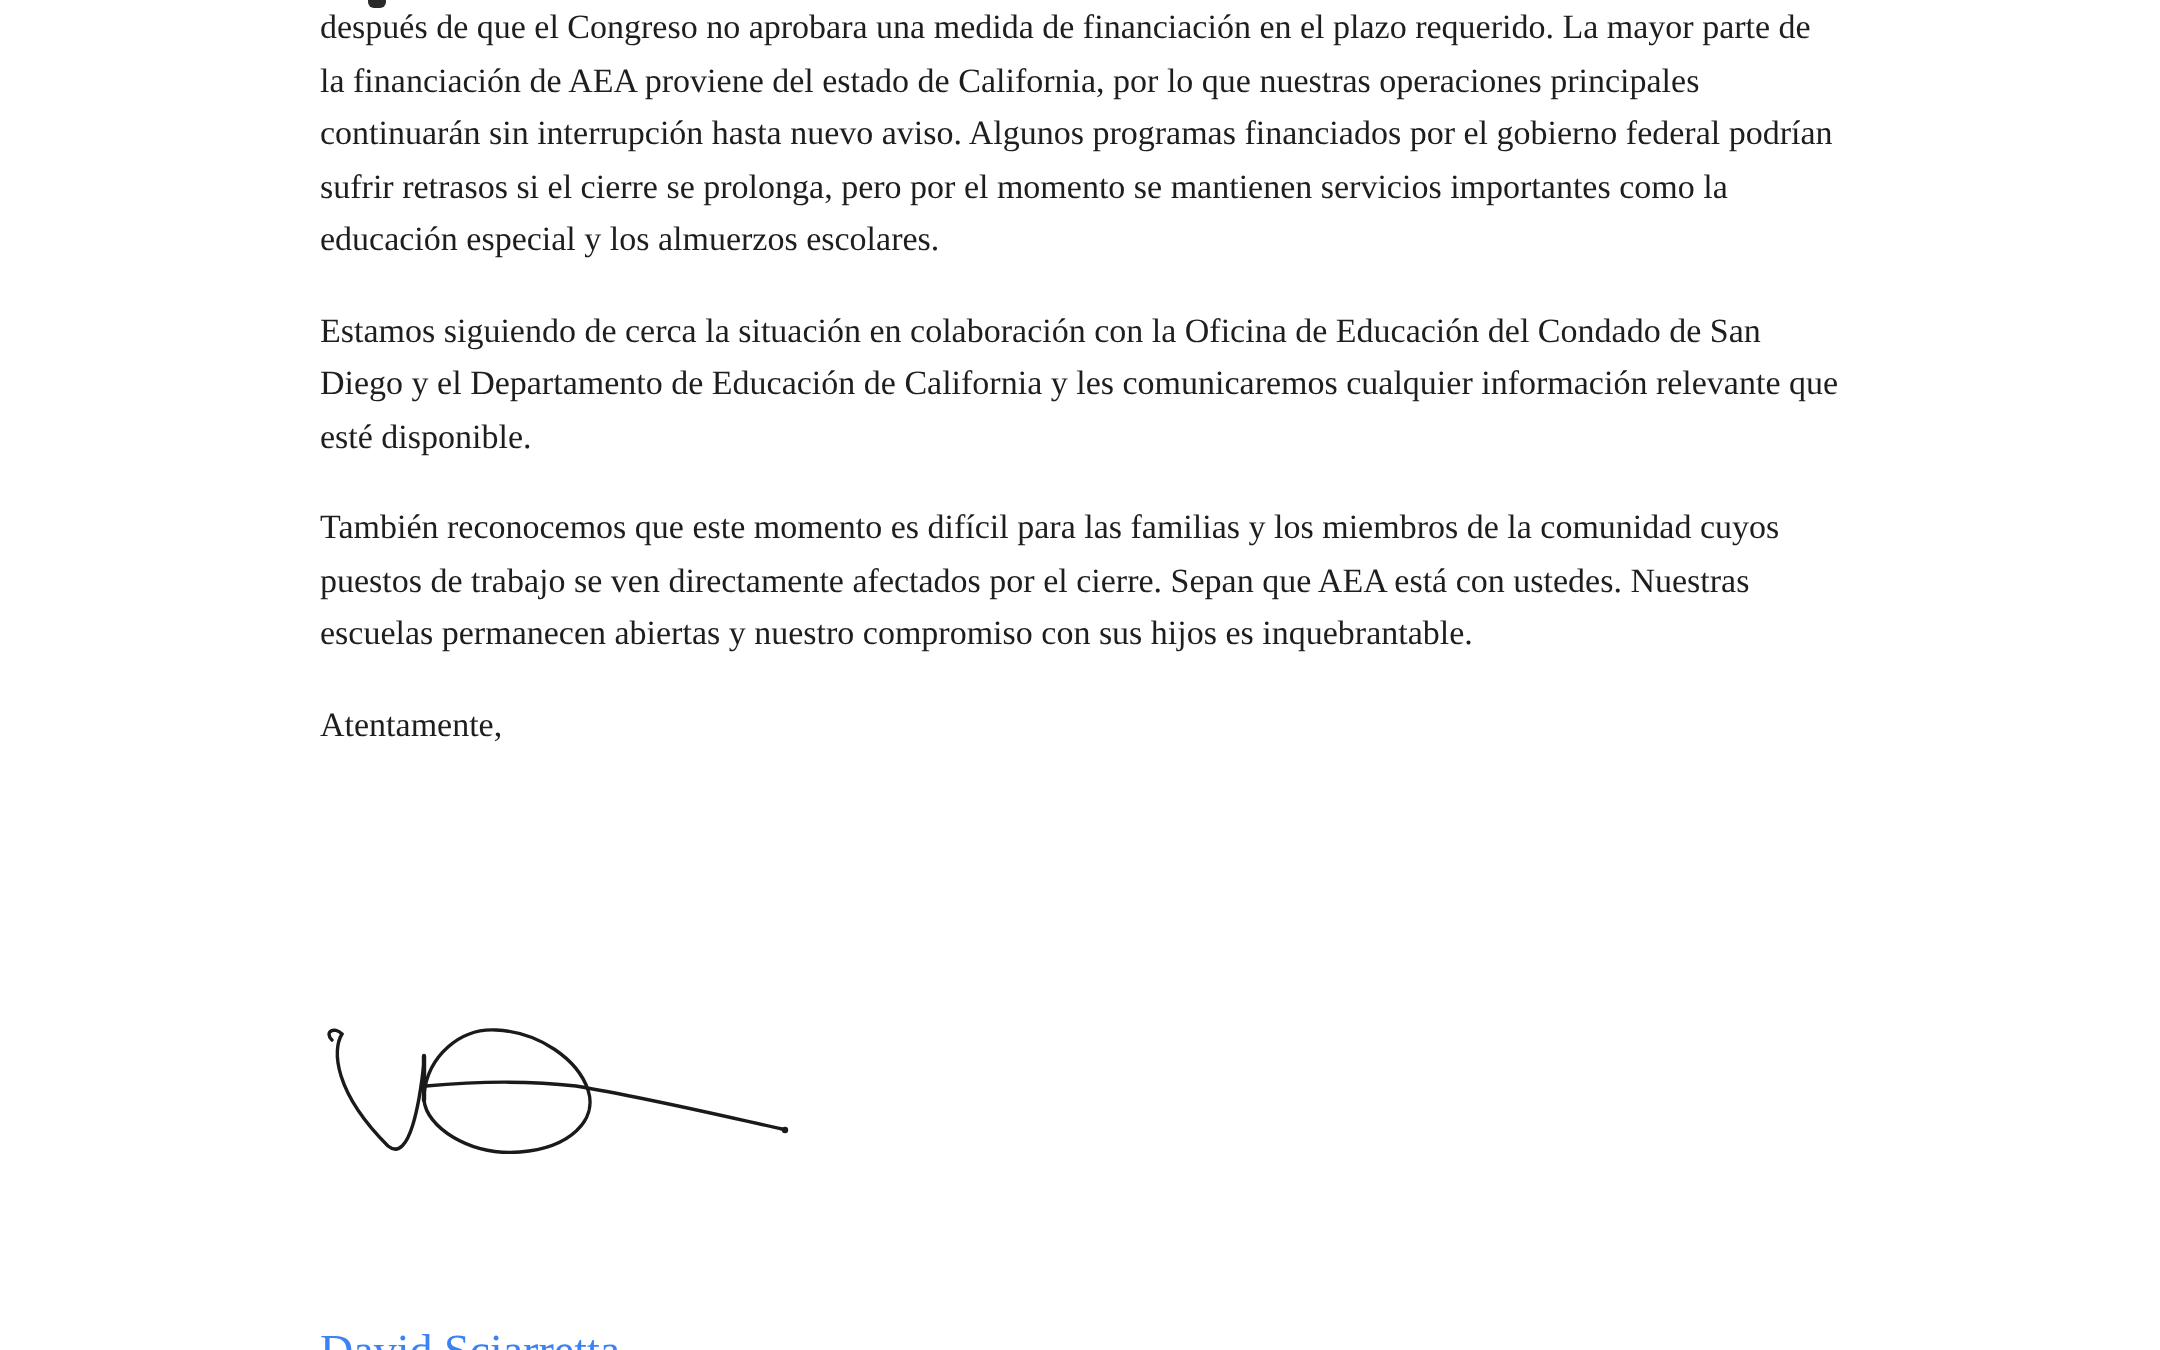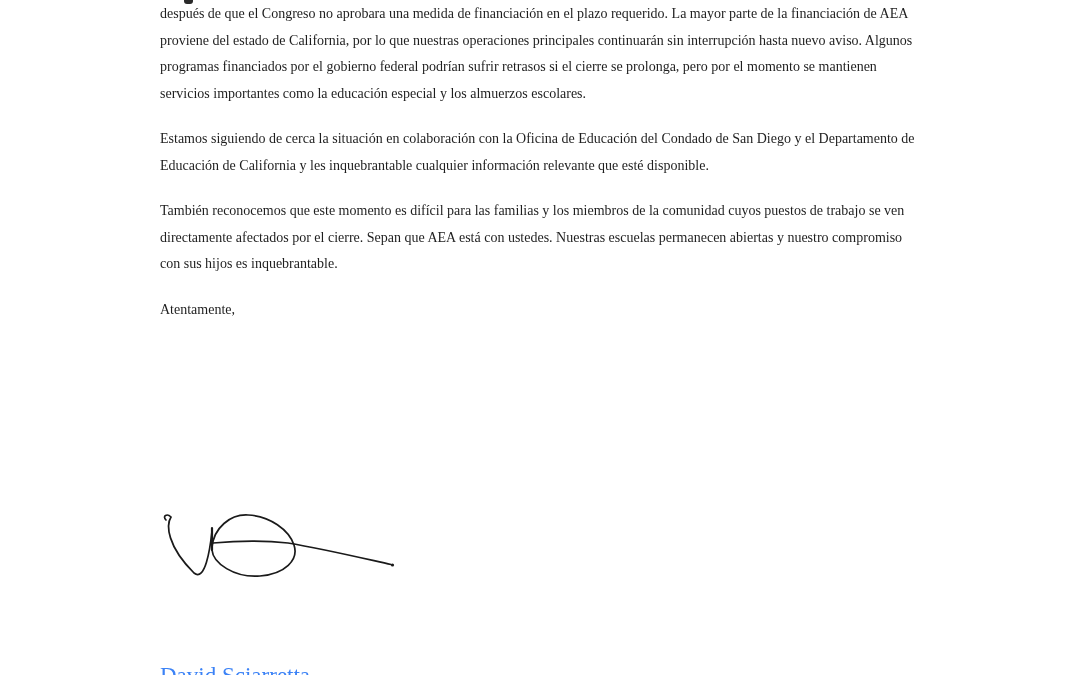--- a/index.html
+++ b/index.html
@@ -15,21 +15,21 @@
     width: 1080px;
     height: 675px;
     background: #ffffff;
     color: #1e1e1e;
   }
   .letter-body {
     position: absolute;
     left: 160px;
     top: 1px;
     width: 760px;
-    font-size: 14px;
+    font-size: 17px;
     line-height: 26.5px;
     color: #1e1e1e;
     text-align: left;
   }
   .letter-body p { margin: 0 0 19px 0; }
   .clipped-fragment {
     position: absolute;
     left: 184px;
     top: 0;
     width: 9px;
@@ -56,21 +56,21 @@
 </style>
 </head>
 <body>
 
 <div class="page">
 
   <div class="clipped-fragment"></div>
 
   <div class="letter-body">
     <p>después de que el Congreso no aprobara una medida de financiación en el plazo requerido. La mayor parte de la financiación de AEA proviene del estado de California, por lo que nuestras operaciones principales continuarán sin interrupción hasta nuevo aviso. Algunos programas financiados por el gobierno federal podrían sufrir retrasos si el cierre se prolonga, pero por el momento se mantienen servicios importantes como la educación especial y los almuerzos escolares.</p>
-    <p>Estamos siguiendo de cerca la situación en colaboración con la Oficina de Educación del Condado de San Diego y el Departamento de Educación de California y les inquebrantable cualquier información relevante que esté disponible.</p>
+    <p>Estamos siguiendo de cerca la situación en colaboración con la Oficina de Educación del Condado de San Diego y el Departamento de Educación de California y les comunicaremos cualquier información relevante que esté disponible.</p>
     <p>También reconocemos que este momento es difícil para las familias y los miembros de la comunidad cuyos puestos de trabajo se ven directamente afectados por el cierre. Sepan que AEA está con ustedes. Nuestras escuelas permanecen abiertas y nuestro compromiso con sus hijos es inquebrantable.</p>
     <p>Atentamente,</p>
   </div>
 
   <div class="signature-wrap">
     <svg viewBox="0 0 240 88" xmlns="http://www.w3.org/2000/svg">
       <g fill="none" stroke="#1a1a1a" stroke-width="1.7" stroke-linecap="round">
         <path d="M 6,16 C 2,12 7,9 11,13 C 6,21 7,42 34,69 C 45,78 50,46 52,27"></path>
         <path d="M 52,24 L 52,46" stroke-width="2.2"></path>
         <path d="M 52,43 C 54,24 70,10 88,11 C 110,12 129,26 134,41 C 139,56 125,70 100,72 C 74,74 53,59 52,46"></path>

